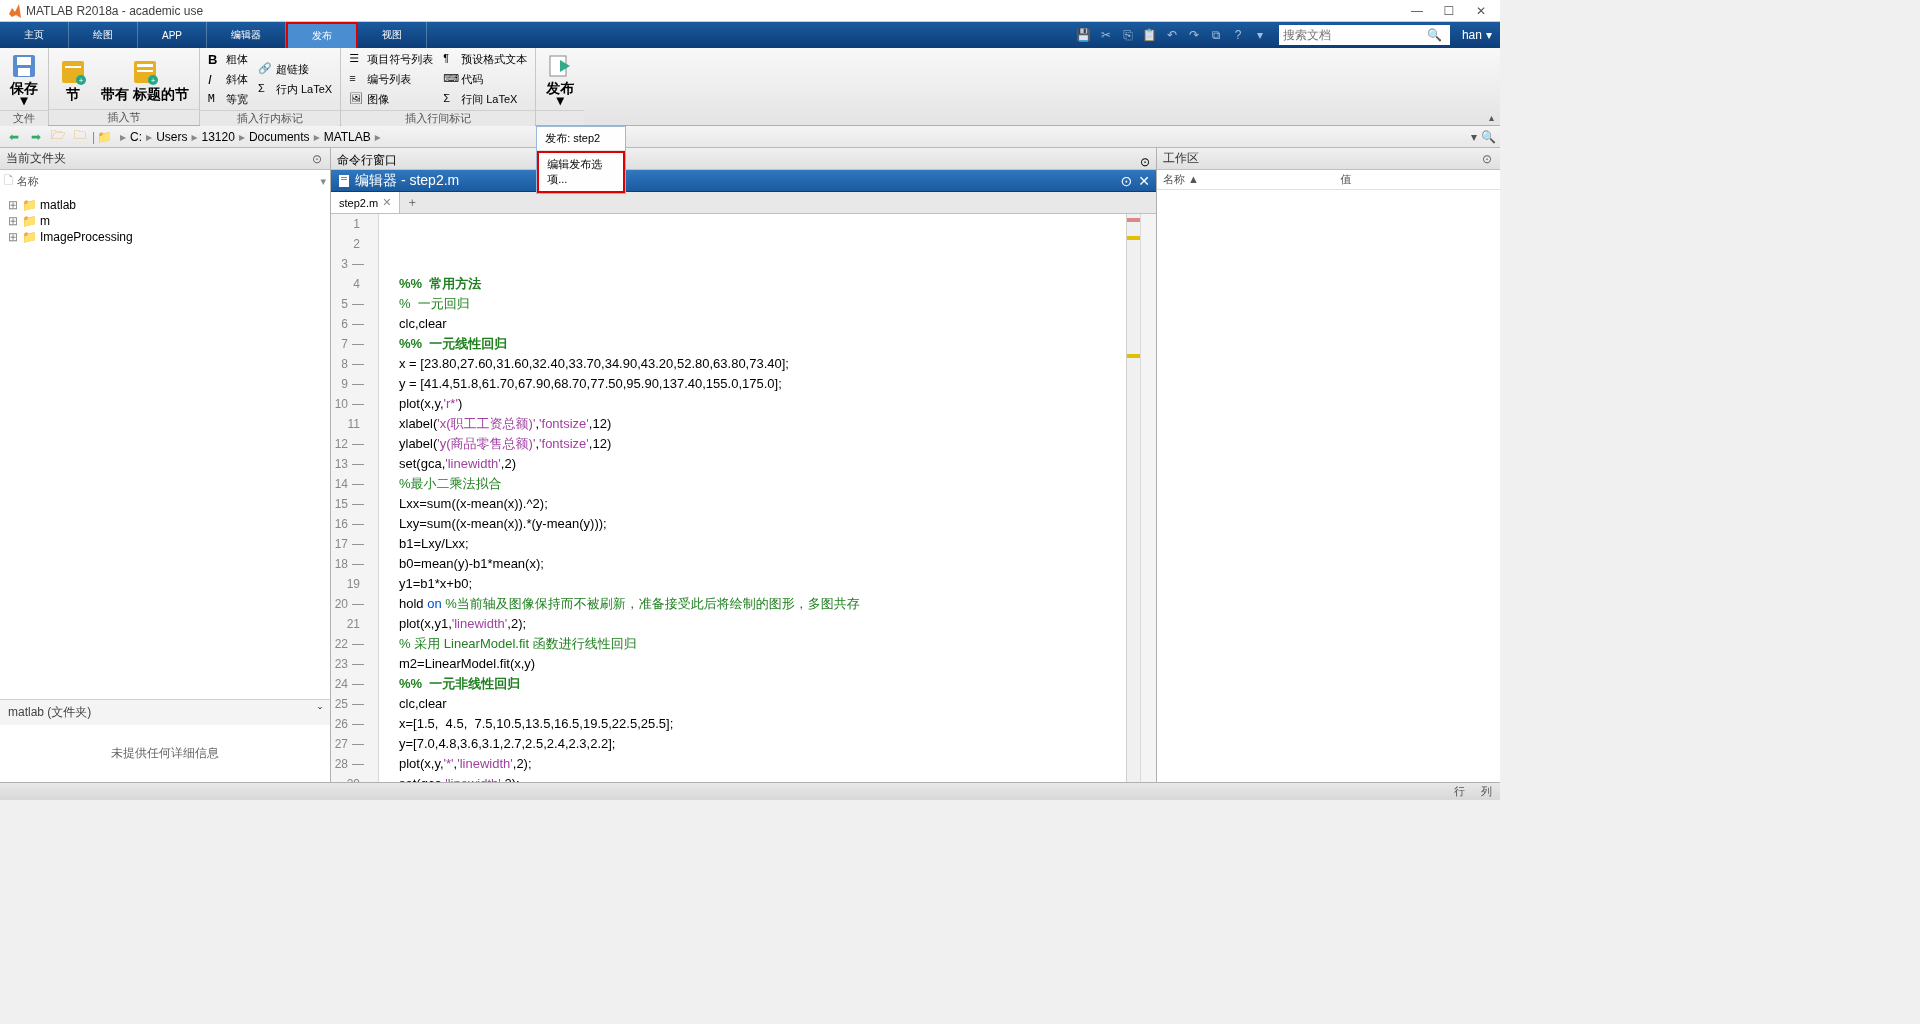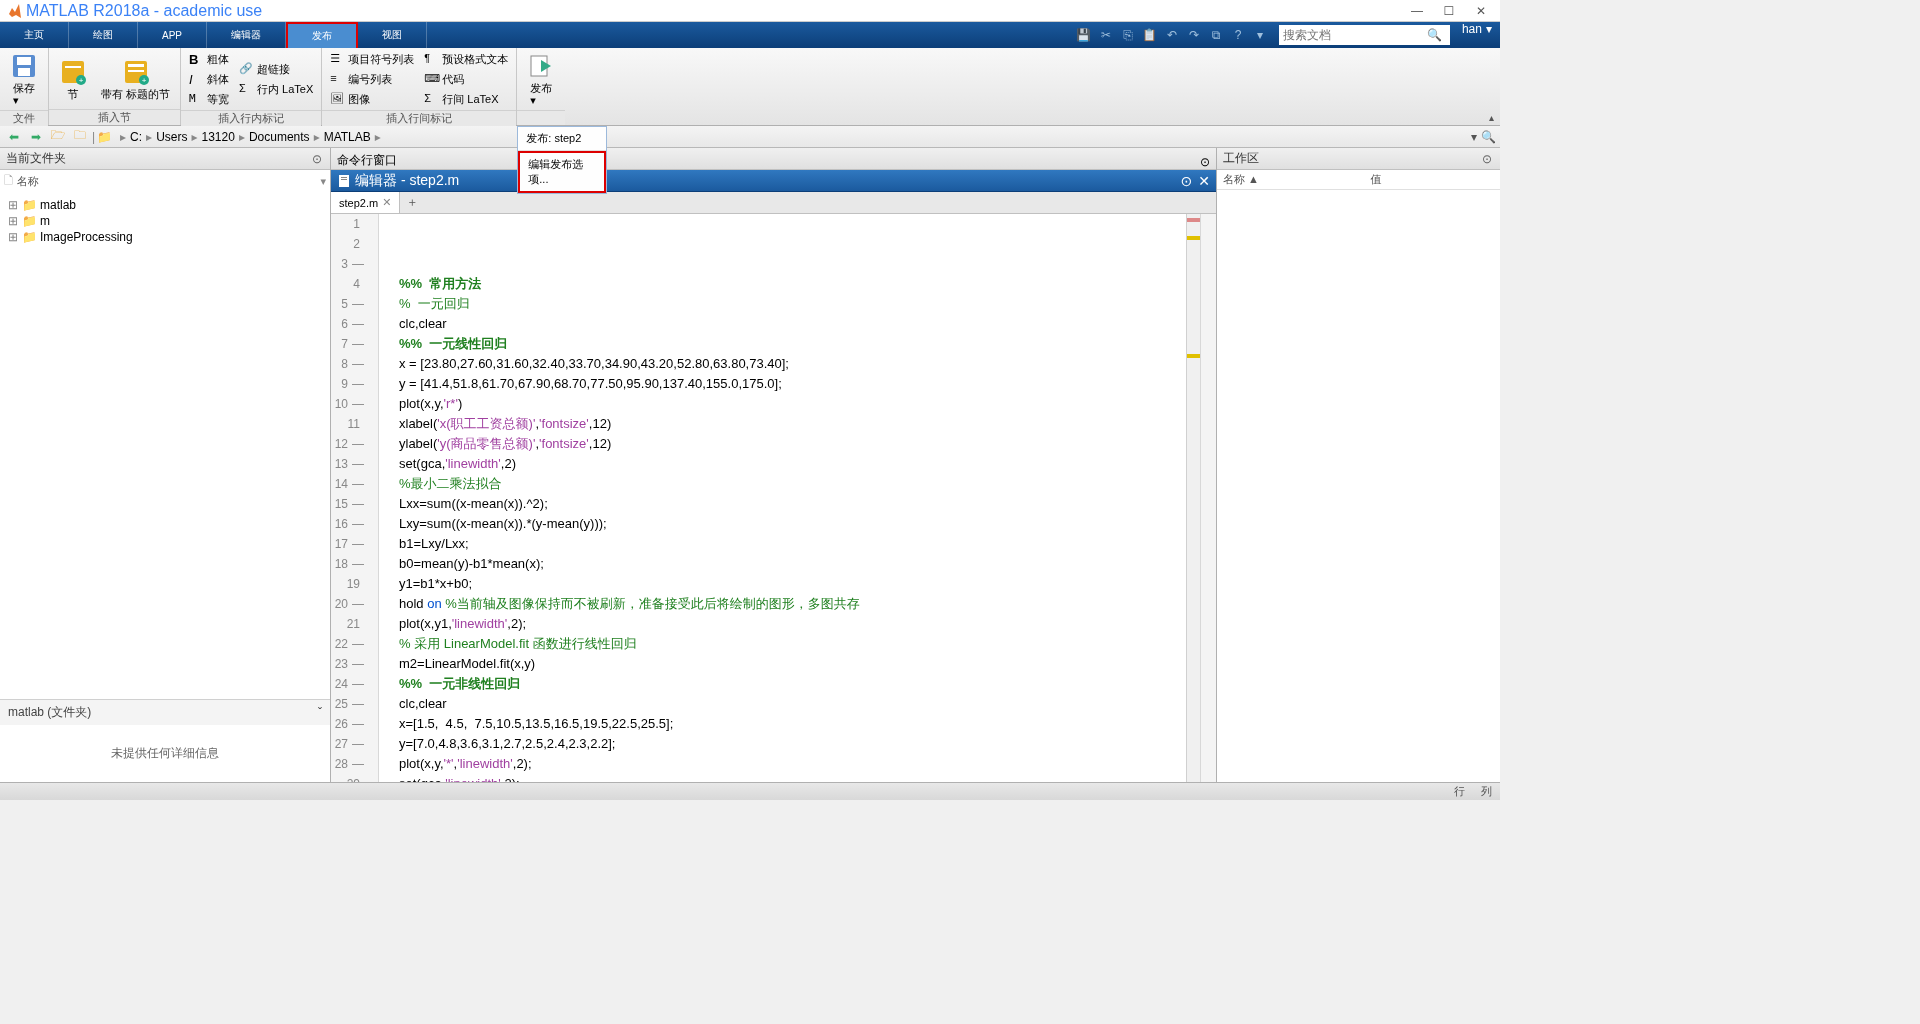--- a/index.html
+++ b/index.html
@@ -1,44 +1,44 @@
 <!DOCTYPE html>
 <html><head>
 <meta charset="utf-8">
 <style>
 * { margin: 0; padding: 0; box-sizing: border-box; font-family: "Microsoft YaHei", "Segoe UI", Arial, sans-serif; }
 body { background: #f0f0f0; overflow: hidden; font-size: 12px; width: 1500px; height: 800px; position: relative; }
 
 
 .titlebar { height: 22px; background: #fff; display: flex; align-items: center; padding: 0 6px; border-bottom: 1px solid #ccc; }
 .titlebar .logo { width: 16px; height: 16px; margin-right: 4px; }
-.titlebar .title { flex: 1; color: #3b82f6; font-size: 16px; }
+.titlebar .title { flex: 1; color: #404040; font-size: 12px; }
 .win-controls { display: flex; gap: 18px; padding-right: 6px; }
 .win-btn { width: 14px; height: 14px; display: flex; align-items: center; justify-content: center; color: #555; cursor: pointer; }
 
 
 .tabstrip { height: 26px; background: linear-gradient(#1b5a9e, #0c3e78); display: flex; align-items: stretch; color: #fff; }
 .maintab { padding: 0 24px; display: flex; align-items: center; border-right: 1px solid rgba(255,255,255,.25); font-size: 10px; cursor: pointer; }
 .maintab.active { background: #4a8dd0; border: 2px solid #d00; border-bottom: none; }
 .tabstrip .spacer { flex: 1; }
 .qat { display: flex; align-items: center; gap: 4px; padding: 0 6px; }
 .qat-btn { width: 18px; height: 18px; display: flex; align-items: center; justify-content: center; color: #b8d4ec; opacity: .85; cursor: pointer; }
 .search-docs { background: #fff; height: 20px; padding: 0 4px; display: flex; align-items: center; margin: 3px 4px; }
 .search-docs input { border: none; outline: none; width: 140px; font-size: 12px; }
 .search-docs .mag { color: #0c3e78; padding: 0 4px; }
-.login-btn { padding: 0 8px; display: flex; align-items: flex-start; gap: 4px; cursor: pointer; }
+.login-btn { padding: 0 8px; display: flex; align-items: center; gap: 4px; cursor: pointer; }
 
 
 .ribbon { height: 78px; background: linear-gradient(#f8f8f8, #e4e4e4); border-bottom: 1px solid #b0b0b0; display: flex; position: relative; }
 .ribbon-group { border-right: 1px solid #c8c8c8; display: flex; flex-direction: column; }
 .ribbon-group-body { flex: 1; display: flex; align-items: center; padding: 2px 6px; gap: 6px; }
 .ribbon-group-label { height: 16px; text-align: center; font-size: 11px; color: #555; background: #e8e8e8; border-top: 1px solid #d0d0d0; }
 .big-btn { display: flex; flex-direction: column; align-items: center; gap: 2px; padding: 2px 4px; cursor: pointer; }
 .big-btn .icon { width: 28px; height: 28px; }
-.big-btn .lbl { font-size: 11px; line-height: 12px; text-align: left; }
+.big-btn .lbl { font-size: 14px; line-height: 12px; text-align: center; font-weight: bold; }
 .small-col { display: flex; flex-direction: column; gap: 2px; }
 .small-btn { display: flex; align-items: center; gap: 4px; font-size: 11px; cursor: pointer; height: 18px; padding: 0 2px; }
 .small-btn .icon { width: 14px; height: 14px; }
 .ribbon-min { position: absolute; right: 6px; bottom: 2px; font-size: 10px; color: #555; cursor: pointer; }
 
 
 .publish-dd { position: relative; }
 .publish-menu { position: absolute; top: 78px; left: 0; background: #fefefe; border: 1px solid #9cb9db; width: 90px; z-index: 10; }
 .publish-menu-item { padding: 4px 8px; font-size: 11px; cursor: pointer; border-bottom: 1px solid #e0e0e0; }
 .publish-menu-item:last-child { border-bottom: none; border: 2px solid #d00; }
@@ -83,21 +83,21 @@
 .code .line { height: 20px; }
 .code .sec { position: absolute; left: 0; right: 12px; background: #fdfde8; z-index: -1; }
 .c-com { color: #208020; }
 .c-sec { color: #208020; font-weight: bold; }
 .c-str { color: #a040a0; }
 .c-kw { color: #0050d0; }
 .minimap { width: 14px; background: #f0f0f0; border-left: 1px solid #d0d0d0; position: relative; }
 .minimap .mark { position: absolute; width: 100%; height: 4px; background: #e0c000; }
 .scrollbar { width: 16px; background: #f4f4f4; border-left: 1px solid #d8d8d8; }
 
-.right { width: 284px; border-left: 1px solid #b0b0b0; }
+.right { width: 344px; border-left: 1px solid #b0b0b0; }
 .ws-cols { display: flex; padding: 2px 6px; font-size: 11px; color: #555; border-bottom: 1px solid #e0e0e0; gap: 24px; }
 .ws-col { flex: 1; }
 
 .statusbar { height: 18px; background: linear-gradient(#e8e8e8, #d8d8d8); border-top: 1px solid #b0b0b0; display: flex; align-items: center; padding: 0 8px; font-size: 11px; color: #555; gap: 16px; justify-content: flex-end; }
 
 svg { display: block; }
 </style>
 </head>
 <body>
 

